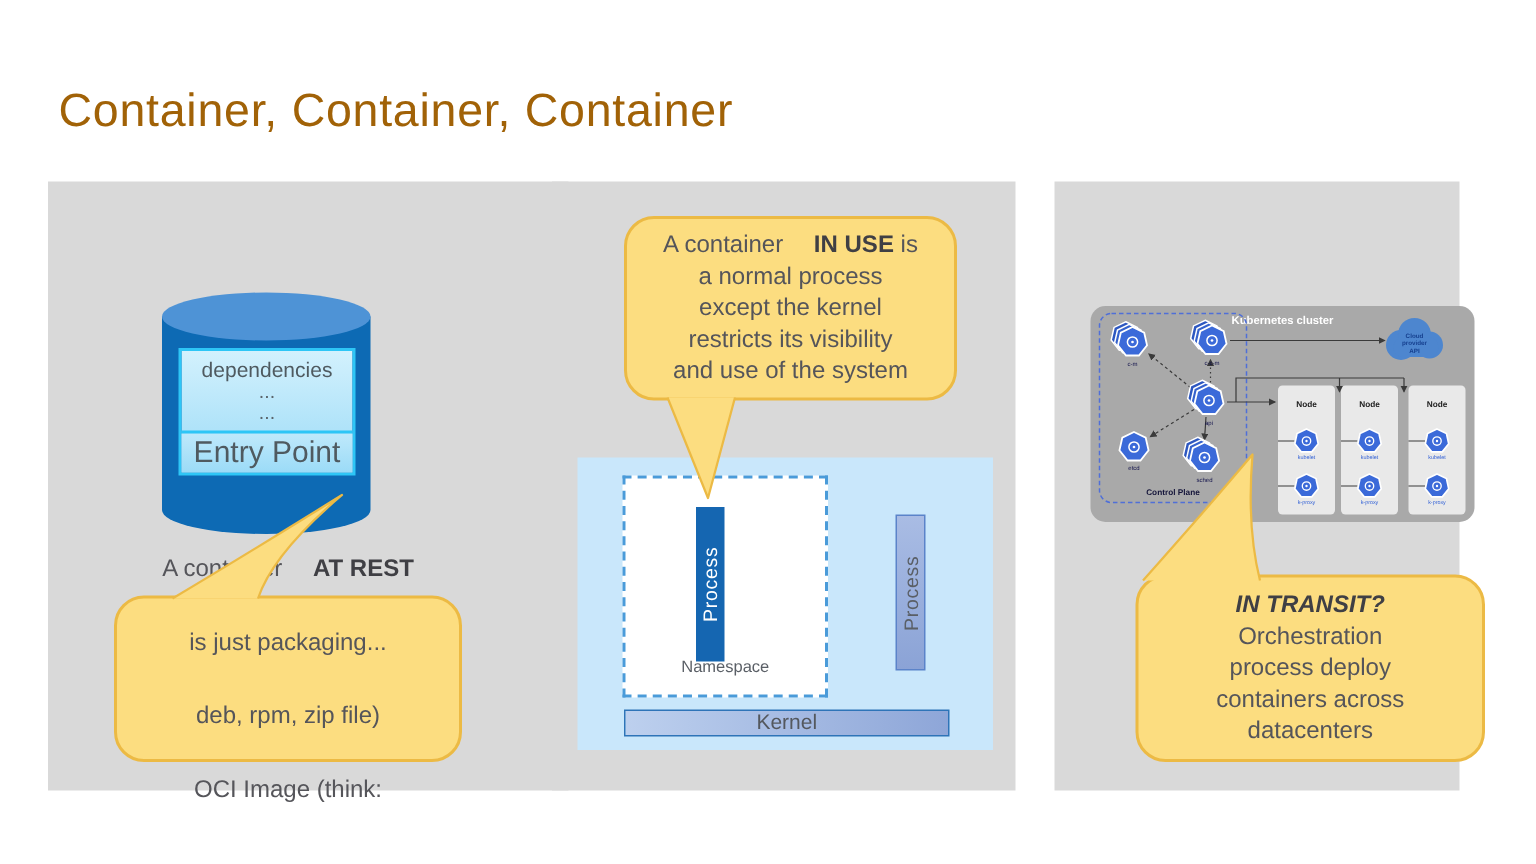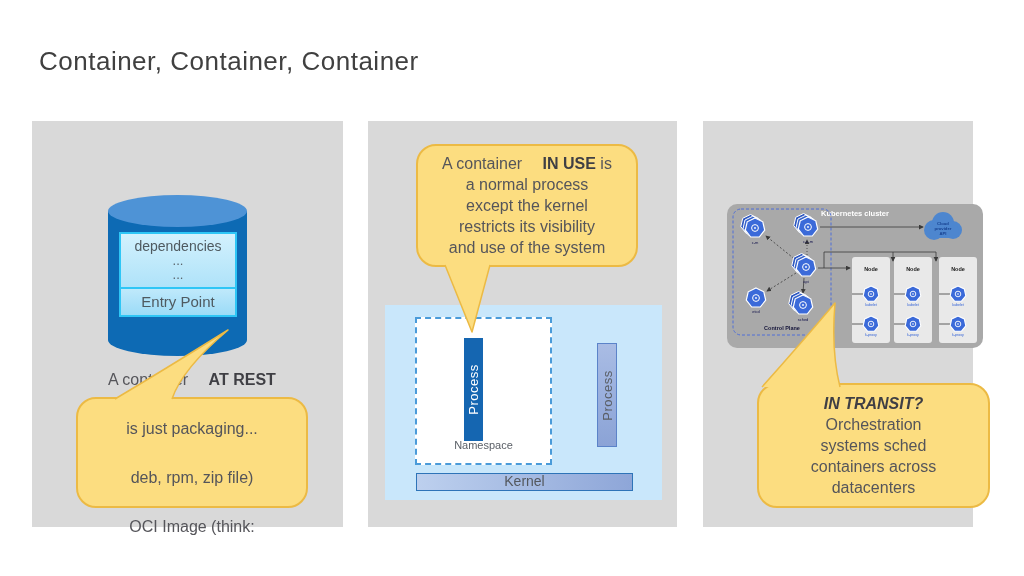--- a/index.html
+++ b/index.html
@@ -4,26 +4,26 @@
 <style>
   html,body{margin:0;padding:0;}
   body{
     width:1024px;height:576px;position:relative;overflow:hidden;
     background:#ffffff;
     font-family:"Liberation Sans", sans-serif;
   }
   .abs{position:absolute;}
   
   #title{
-    left:39px;top:46px;width:600px;
-    font-size:26px;font-weight:400;color:#404040;letter-spacing:.5px;
+    left:39px;top:56px;width:600px;
+    font-size:31px;font-weight:400;color:#a16207;letter-spacing:.5px;
   }
   
   .panel{top:121px;height:406px;background:#d9d9d9;}
-  #panel-at-rest{left:32px;width:311px;}
+  #panel-at-rest{left:32px;width:311px;padding-left:36px;}
   #panel-in-use{left:368px;width:309px;}
   #panel-in-transit{left:703px;width:270px;}
   .panel svg.layer{position:absolute;left:0;top:0;}
   
   .bubble{
     position:absolute;box-sizing:border-box;
     background:#fcdd80;border:2px solid #ecba44;border-radius:20px;
     color:#55555a;font-size:16px;line-height:21px;text-align:center;
     display:flex;flex-direction:column;justify-content:center;
     z-index:3;
@@ -34,21 +34,21 @@
   
   #dep-box{
     left:87px;top:111px;width:118px;height:85px;box-sizing:border-box;
     border:2px solid #2ec6f6;background:linear-gradient(180deg,#d3f1fd 0%,#9bdbf7 100%);
     z-index:2;color:#4f5a60;text-align:center;
   }
   #dep-box .row1{font-size:14px;padding-top:4px;}
   #dep-box .dots{font-size:13px;line-height:14px;color:#5a646b;}
   #entry-row{
     position:absolute;left:0;right:0;bottom:0;height:28px;box-sizing:border-box;
-    border-top:2px solid #2ec6f6;font-size:15px;line-height:26px;
+    border-top:2px solid #2ec6f6;font-size:20px;line-height:26px;
     background:linear-gradient(180deg,#bfe9fb 0%,#9bdbf7 100%);
   }
   
   #blue-box{left:17px;top:184px;width:277px;height:195px;background:#c9e7fb;z-index:1;}
   #ns-box{
     left:47px;top:196px;width:137px;height:148px;box-sizing:border-box;
     background:#ffffff;border:2px dashed #4a9bd9;z-index:2;
   }
   #ns-label{
     left:47px;top:318px;width:137px;text-align:center;
@@ -236,21 +236,21 @@
       <use href="#hexsm" transform="translate(255,173)"></use>
       <text x="255" y="185" text-anchor="middle" class="k8s-icon-lbl">kubelet</text>
       <use href="#hexsm" transform="translate(255,203)"></use>
       <text x="255" y="215" text-anchor="middle" class="k8s-icon-lbl">k-proxy</text>
     </g>
   </svg>
 
   <div class="bubble" style="left:54px;top:262px;width:233px;height:125px;">
     <div class="bi">IN TRANSIT?</div>
     <div>Orchestration</div>
-    <div>systems sched</div>
+    <div>process deploy</div>
     <div>containers across</div>
     <div>datacenters</div>
   </div>
 
   <svg class="tail" style="left:0;top:0;" width="310" height="406" viewBox="0 0 310 406">
     <path d="M59,266 Q100,220 132,182 Q128,230 137,266" fill="#fcdd80" stroke="#ecba44" stroke-width="1.5" stroke-linejoin="round"></path>
   </svg>
 </div>
 
 </body></html>

